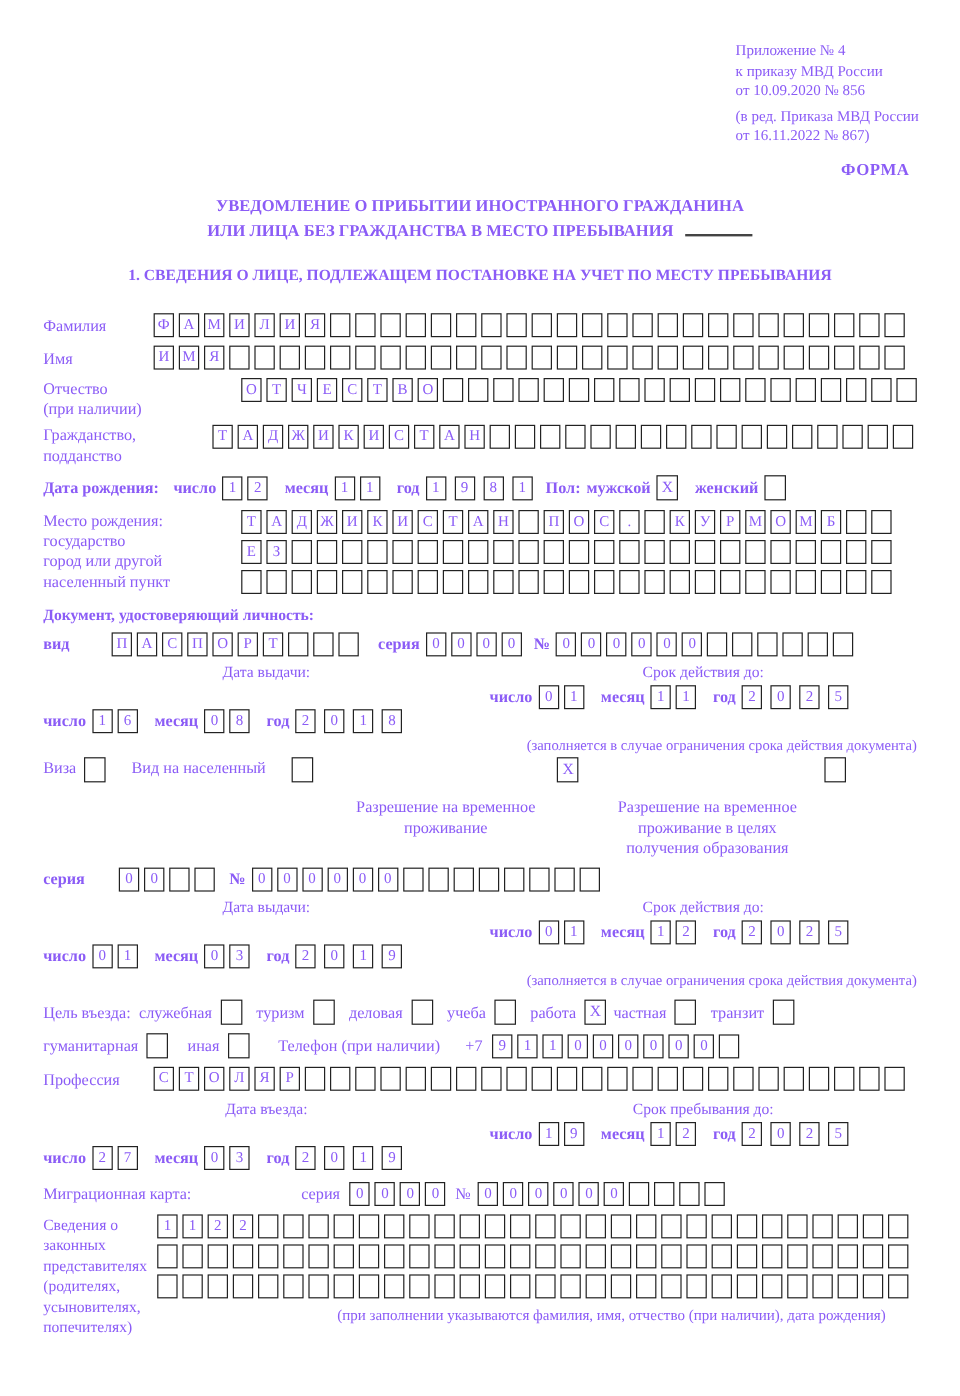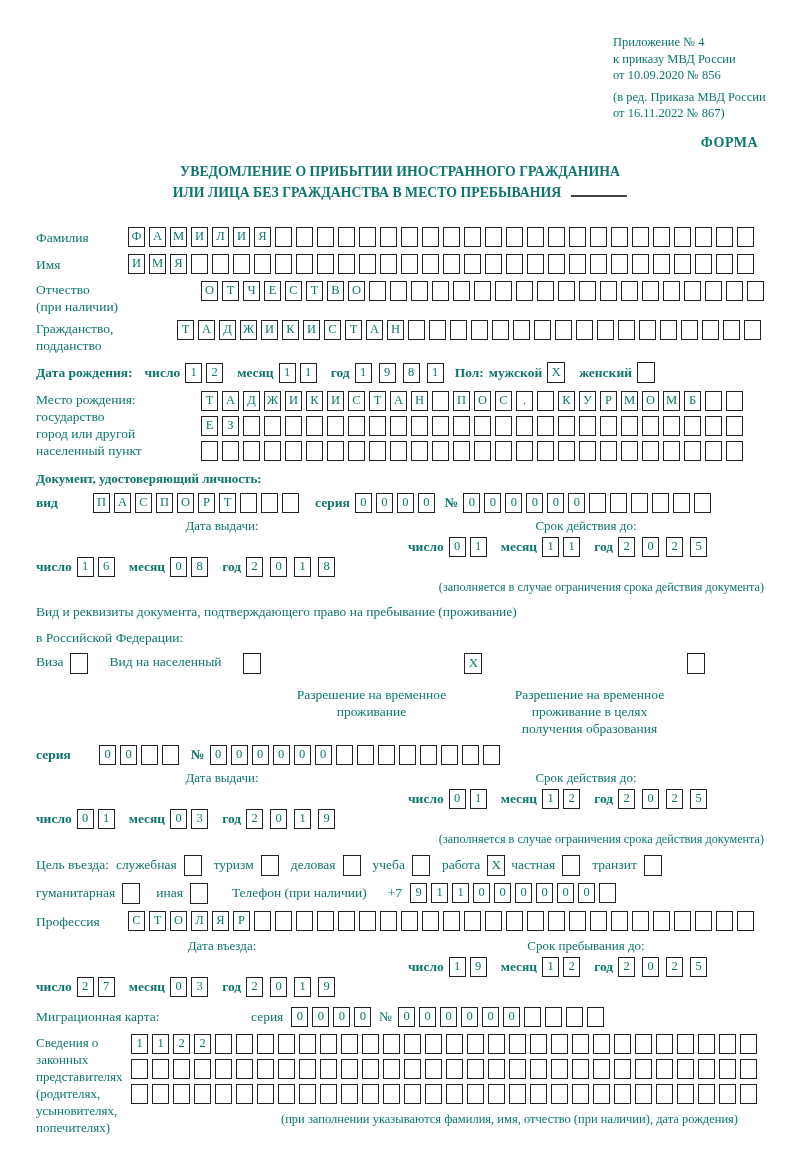--- a/index.html
+++ b/index.html
@@ -1,18 +1,18 @@
 <!DOCTYPE html>
 <html><head>
 <meta charset="utf-8">
 <style>
   html,body{margin:0;padding:0;background:#fff;}
   .sheet{
     width:800px;height:1163px;box-sizing:border-box;
-    padding:34px 36px 0 36px;background:#fff;color:#0f766e;
+    padding:34px 36px 0 36px;background:#fff;color:#8b5cf6;
     font-family:"Liberation Serif",serif;overflow:hidden;position:relative;
   }
   
   .hdr{margin-left:577px;font-size:12.5px;line-height:1.32;}
   .hdr div{white-space:nowrap;}
   .hdr .gap{margin-top:5px;}
   .form-label{margin-top:13px;text-align:right;padding-right:6px;font-weight:bold;font-size:14px;letter-spacing:.5px;}
   
   .title{margin-top:10px;text-align:center;font-weight:bold;font-size:13.8px;line-height:1.55;}
   .title-underline{display:inline-block;width:56px;border-bottom:2px solid #444;margin-left:10px;height:2px;vertical-align:baseline;}
@@ -76,20 +76,21 @@
     <div>от 16.11.2022 № 867)</div>
   </div>
 
   <div class="form-label">ФОРМА</div>
 
   <div class="title">
     <div>УВЕДОМЛЕНИЕ О ПРИБЫТИИ ИНОСТРАННОГО ГРАЖДАНИНА</div>
     <div><span>ИЛИ ЛИЦА БЕЗ ГРАЖДАНСТВА В МЕСТО ПРЕБЫВАНИЯ</span><span class="title-underline"></span></div>
   </div>
 
+  <div class="sec-heading">1. СВЕДЕНИЯ О ЛИЦЕ, ПОДЛЕЖАЩЕМ ПОСТАНОВКЕ НА УЧЕТ ПО МЕСТУ ПРЕБЫВАНИЯ</div>
 
   <div class="fields">
 
     <div class="frow">
       <span class="flabel w92">Фамилия</span>
       <span class="boxes">
           <span class="cb">Ф</span>
           <span class="cb">А</span>
           <span class="cb">М</span>
           <span class="cb">И</span>
@@ -433,24 +434,20 @@
               <span class="cb">2</span>
               <span class="cb">0</span>
               <span class="cb">2</span>
               <span class="cb">5</span>
             </span>
         </div>
       </div>
     </div>
     <div class="small-note">(заполняется в случае ограничения срока действия документа)</div>
 
-    <div class="intro">
-      <div>Вид и реквизиты документа, подтверждающего право на пребывание (проживание)</div>
-      <div>в Российской Федерации:</div>
-    </div>
 
     <div class="optrow">
       <span class="optitem">
         <span class="optlabel">Виза</span>
         <span class="ckb" style="margin-left:6px;"></span>
       </span>
       <span class="optitem" style="margin-left:22px;">
         <span class="optlabel">Вид на населенный</span>
         <span class="ckb" style="margin-left:22px;"></span>
       </span>

